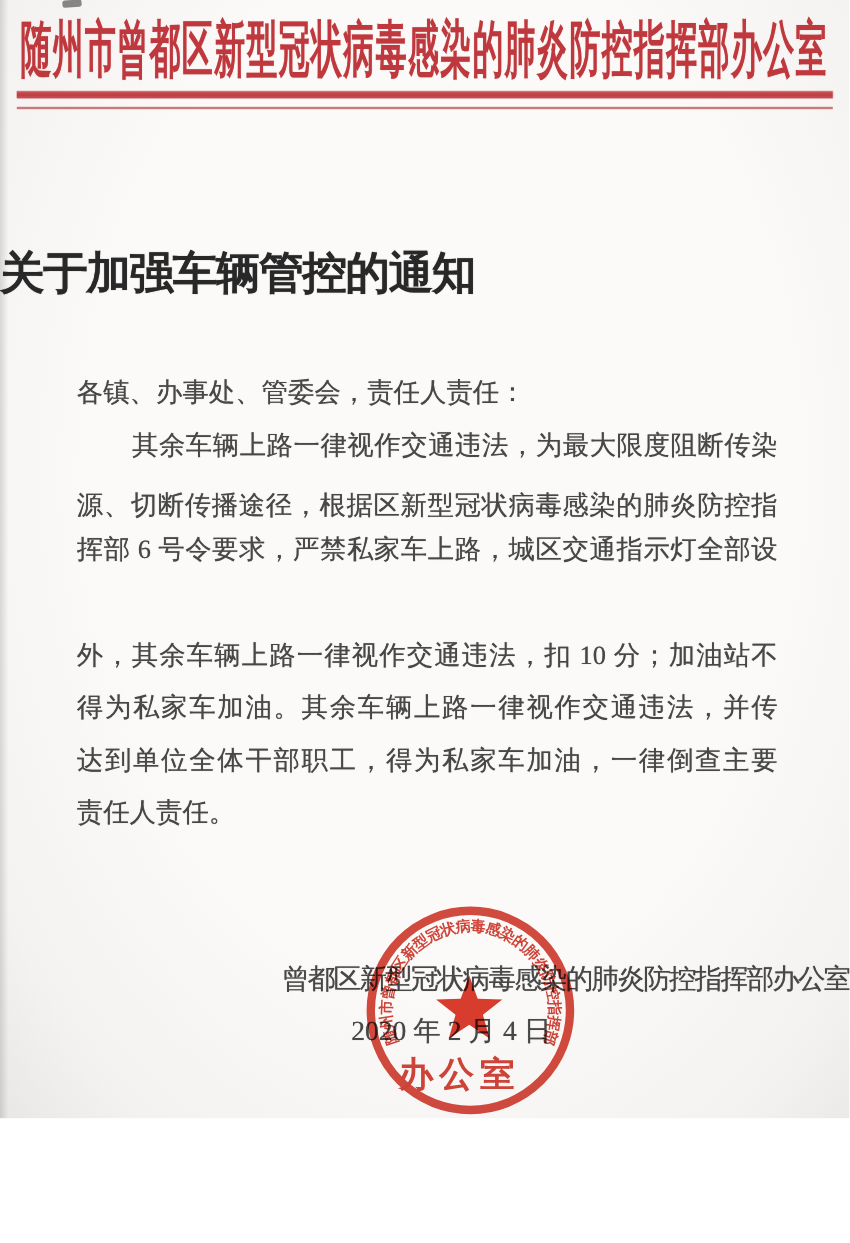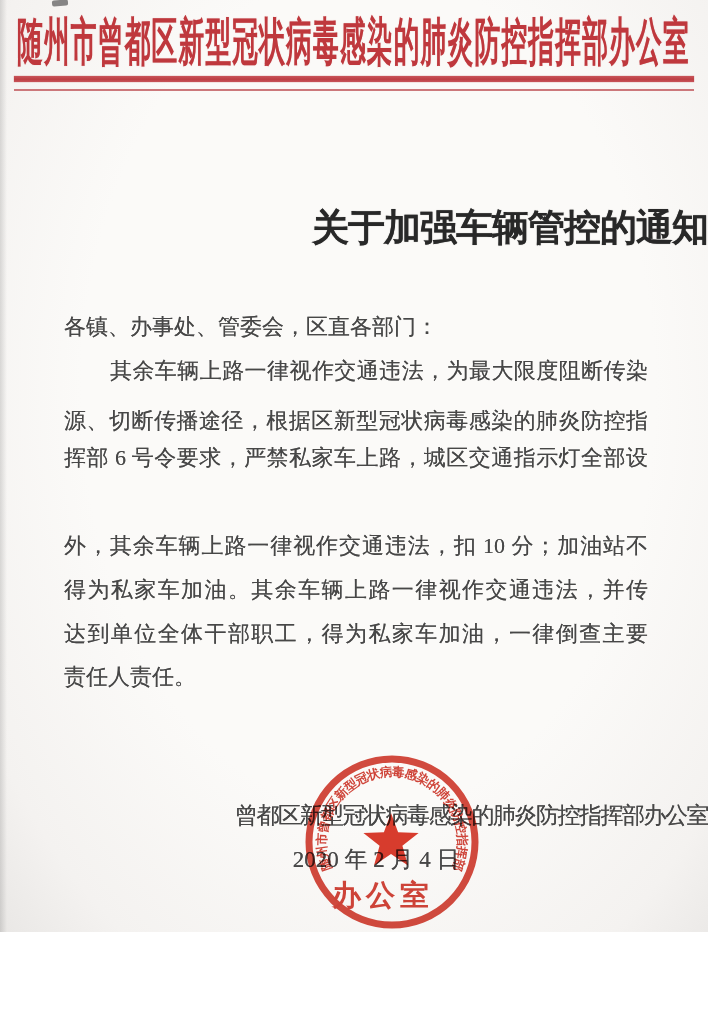--- a/index.html
+++ b/index.html
@@ -38,21 +38,21 @@
     background:linear-gradient(180deg,#c8555a,#bd3e43 55%,#c8555a);
     box-shadow:0 0 1px rgba(190,60,65,.7);
   }
   .rule-top-thin{
     position:absolute;left:14px;top:89px;width:680px;height:2px;
     background:#cc787b;
   }
   
   .doc-title{
     position:absolute;left:0;top:203px;width:708px;
-    text-align:right;
+    text-align:left;
     font-size:37px;font-weight:700;letter-spacing:-1px;
     color:#282828;
     text-shadow:0 0 .7px rgba(40,40,40,.8);
   }
   
   .body-block{
     position:absolute;left:64px;top:305px;width:584px;height:400px;
     font-size:22px;color:#474747;
     text-shadow:0 0 .6px rgba(71,71,71,.75);
   }
@@ -112,21 +112,21 @@
   <div class="artifact-speck"></div>
 
   <div class="letterhead">随州市曾都区新型冠状病毒感染的肺炎防控指挥部办公室</div>
 
   <div class="rule-top-thick"></div>
   <div class="rule-top-thin"></div>
 
   <div class="doc-title">关于加强车辆管控的通知</div>
 
   <div class="body-block">
-    <div class="body-line salutation l0">各镇、办事处、管委会，区直各部门：</div>
+    <div class="body-line salutation l0">各镇、办事处、管委会，责任人责任：</div>
     <div class="body-line para-start l1">其余车辆上路一律视作交通违法，为最大限度阻断传染</div>
     <div class="body-line l2">源、切断传播途径，根据区新型冠状病毒感染的肺炎防控指</div>
     <div class="body-line l3">挥部 6 号令要求，严禁私家车上路，城区交通指示灯全部设</div>
     <div class="body-line l5">外，其余车辆上路一律视作交通违法，扣 10 分；加油站不</div>
     <div class="body-line l6">得为私家车加油。其余车辆上路一律视作交通违法，并传</div>
     <div class="body-line l7">达到单位全体干部职工，得为私家车加油，一律倒查主要</div>
     <div class="body-line para-end l8">责任人责任。</div>
   </div>
 
   <div class="signature">曾都区新型冠状病毒感染的肺炎防控指挥部办公室</div>

